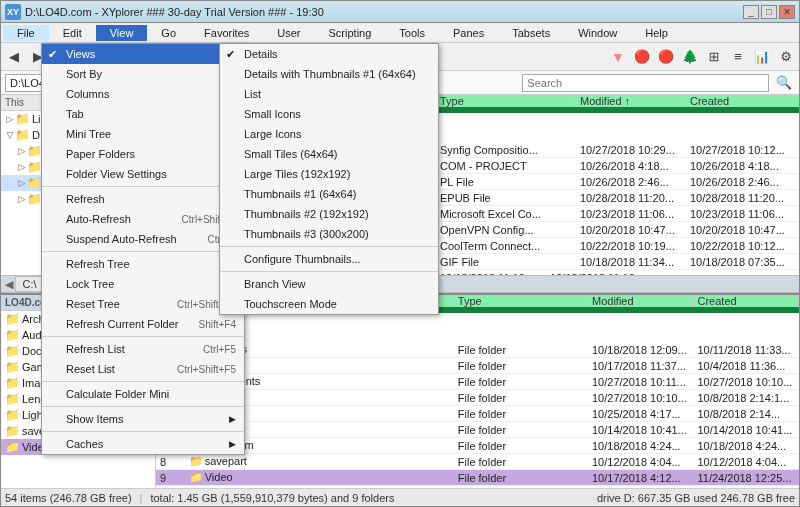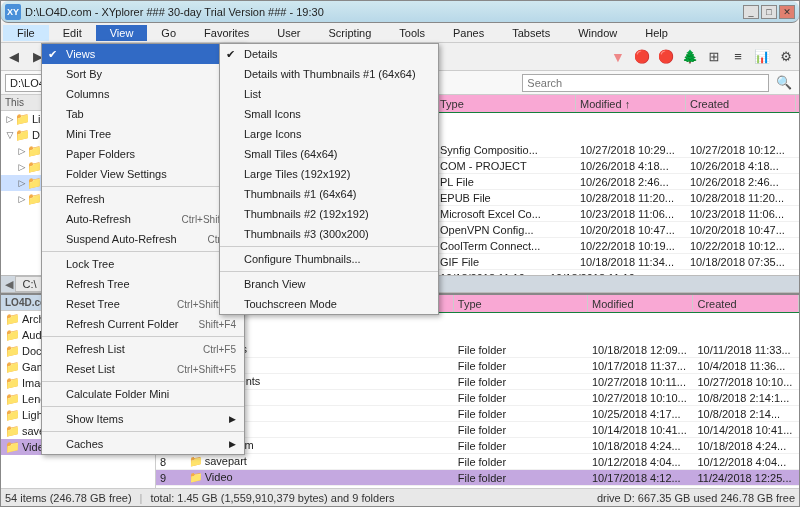--- a/index.html
+++ b/index.html
@@ -26,21 +26,20 @@
 
     
     .title-bar {
       background: linear-gradient(to bottom, #d0e8f0, #b8d8e8);
       height: 22px;
       display: flex;
       align-items: center;
       padding: 8px 4px;
       border-bottom: 1px solid #888;
       flex-shrink: 0;
-      border-radius: 7px;
     }
     .title-bar-icon {
       width: 16px; height: 16px;
       background: #4a90d9;
       border-radius: 2px;
       margin-right: 4px;
       font-size: 9px;
       display: flex; align-items: center; justify-content: center;
       color: white; font-weight: bold;
     }
@@ -158,22 +157,22 @@
     
     .file-panel {
       flex: 1;
       background: white;
       overflow: hidden;
       display: flex;
       flex-direction: column;
     }
     .file-list-header {
       display: flex;
-      background: #f9a8d4;
-      border-bottom: 1px solid #15803d;
+      background: #86efac;
+      border-bottom: 6px solid #15803d;
       height: 18px;
       align-items: center;
       flex-shrink: 0;
     }
     .file-col-header {
       padding: 0 4px;
       font-size: 11px;
       color: #333;
       border-right: 1px solid #ccc;
       height: 100%;
@@ -716,25 +715,25 @@
       <div class="mitem">
         <span>Auto-Refresh</span>
         <span class="shortcut">Ctrl+Shift+R</span>
       </div>
       <div class="mitem">
         <span>Suspend Auto-Refresh</span>
         <span class="shortcut">Ctrl+R</span>
       </div>
       <div class="sep"></div>
       <div class="mitem">
-        <span>Lock Tree</span>
-      </div>
-      <div class="mitem">
         <span>Refresh Tree</span>
         <span class="shortcut">F4</span>
+      </div>
+      <div class="mitem">
+        <span>Lock Tree</span>
       </div>
       <div class="mitem">
         <span>Reset Tree</span>
         <span class="shortcut">Ctrl+Shift+F4</span>
       </div>
       <div class="mitem">
         <span>Refresh Current Folder</span>
         <span class="shortcut">Shift+F4</span>
       </div>
       <div class="sep"></div>

